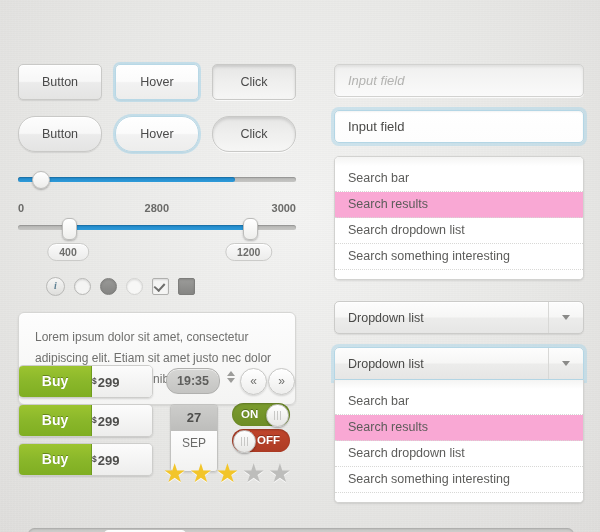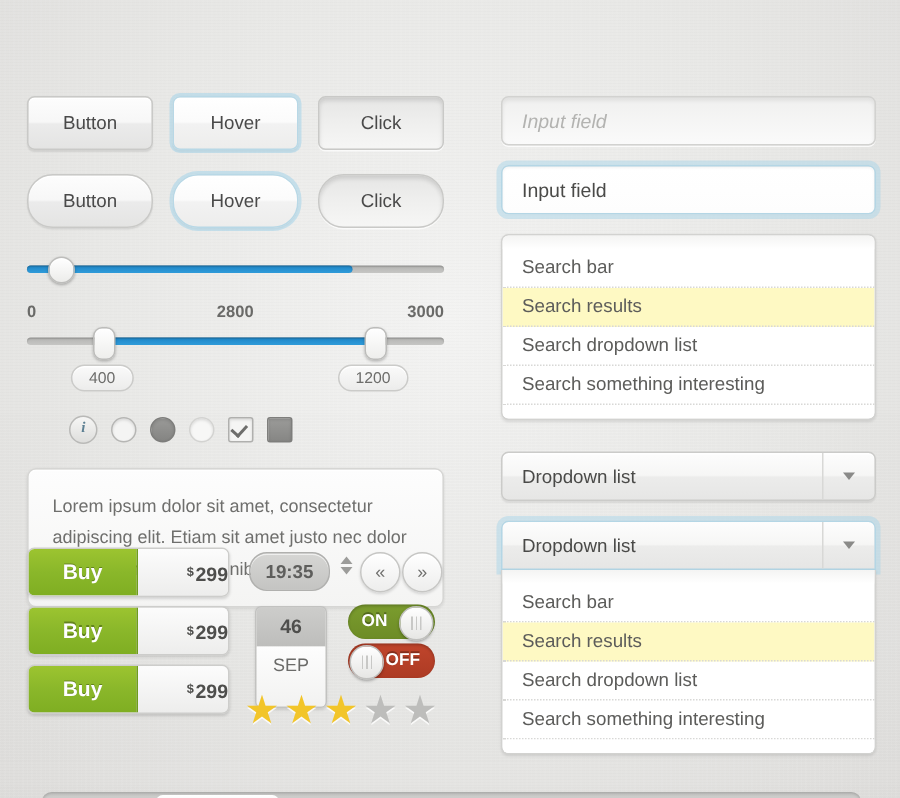--- a/index.html
+++ b/index.html
@@ -60,21 +60,21 @@
     font-weight:bold;color:#6a6a68;margin-top:12px;}
   .range-labels span:nth-child(2){margin-left:18px;}
   .slider-range{position:relative;height:20px;margin-top:4px;}
   .knob-tall{position:absolute;top:0;width:13px;height:20px;border-radius:6px;
     background:linear-gradient(to bottom,#ffffff,#eeeeec);
     border:1px solid #bcbcba;
     box-shadow:0 1px 2px rgba(0,0,0,.25), inset 0 1px 0 #fff;cursor:pointer;}
   .slider-range .track,.slider-range .track-fill{top:7px;}
   .badge-row{position:relative;height:18px;margin-top:5px;}
   .val-badge{position:absolute;transform:translateX(-50%);
-    font-size:10.5px;font-weight:normal;color:#6d6d6b;
+    font-size:10.5px;font-weight:bold;color:#6d6d6b;
     padding:2px 11px;border-radius:9px;
     background:linear-gradient(to bottom,#fafafa,#ececeb);
     border:1px solid #cbcbc9;box-shadow:inset 0 1px 0 #fff;}
 
   
   .ctrl-row{display:flex;align-items:center;gap:9px;margin:16px 0 0 28px;}
   .info{width:17px;height:17px;border-radius:50%;
     background:linear-gradient(to bottom,#f6f6f5,#dededc);
     border:1px solid #b9b9b7;color:#5c7f92;font-size:10px;font-weight:bold;
     font-style:italic;text-align:center;line-height:16px;
@@ -99,21 +99,21 @@
     font-size:12px;line-height:21px;color:#6f6f6d;}
 
   
   .buy-area{position:absolute;left:18px;top:325px;width:135px;}
   .buy{display:flex;height:31px;border-radius:5px;overflow:hidden;margin-bottom:6px;
     border:1px solid #cdcdcb;box-shadow:0 1px 2px rgba(0,0,0,.14);cursor:pointer;}
   .buy .lbl{flex:0 0 72px;text-align:center;line-height:31px;color:#fff;
     font-size:14px;font-weight:bold;text-shadow:0 -1px 0 rgba(0,0,0,.3);
     background:linear-gradient(to bottom,#9cc430 0%,#8ab72a 50%,#7fae22 100%);
     border-right:1px solid #6f9c1d;}
-  .buy .price{flex:1;text-align:right;line-height:31px;color:#4e4e4c;
+  .buy .price{flex:1;text-align:left;line-height:31px;color:#4e4e4c;
     font-size:13px;font-weight:bold;
     background:linear-gradient(to bottom,#fcfcfc,#ededec);}
   .buy .price sup{font-size:8.5px;vertical-align:3px;margin-right:1px;}
 
   
   .time-pill{position:absolute;left:166px;top:328px;width:52px;height:24px;
     border-radius:12px;text-align:center;line-height:24px;
     font-size:12.5px;font-weight:bold;color:#5e5e5c;
     background:linear-gradient(to bottom,#d6d6d4,#c4c4c2);
     border:1px solid #b0b0ae;box-shadow:inset 0 1px 0 rgba(255,255,255,.6);}
@@ -173,21 +173,21 @@
   .search-ico{position:absolute;right:11px;top:7px;width:11px;height:11px;
     border:1.6px solid #8c8c8a;border-radius:50%;cursor:pointer;}
   .search-ico:after{content:"";position:absolute;right:-4px;bottom:-3px;width:6px;height:1.6px;
     background:#8c8c8a;transform:rotate(45deg);}
 
   .list{border-radius:5px;overflow:hidden;background:#fff;
     border:1px solid #d2d2d0;box-shadow:0 1px 2px rgba(0,0,0,.1);}
   .list .item{height:25px;line-height:25px;padding:0 13px;font-size:12.5px;color:#5c5c5a;
     border-bottom:1px dotted #d8d8d6;cursor:pointer;}
   .list .item:last-child{border-bottom:none;}
-  .list .item.sel{background:#fef9c3;}
+  .list .item.sel{background:#f9a8d4;}
   .spacer-top{height:9px;background:linear-gradient(to bottom,#f4f4f3,#fff);}
   .spacer-bot{height:9px;background:#fff;}
 
   .dd{height:31px;border-radius:5px;margin-bottom:13px;display:flex;align-items:center;
     background:linear-gradient(to bottom,#fdfdfd 0%,#f6f6f5 48%,#ececeb 52%,#e6e6e5 100%);
     border:1px solid #cbcbc9;
     box-shadow:0 1px 1px rgba(0,0,0,.08), inset 0 1px 0 #fff;cursor:pointer;}
   .dd .txt{flex:1;padding-left:13px;font-size:12.5px;color:#4a4a48;}
   .dd .arrow-box{width:34px;height:100%;display:flex;align-items:center;
     justify-content:center;border-left:1px solid #d8d8d6;}
@@ -283,21 +283,21 @@
 
   <div class="time-pill">19:35</div>
   <div class="stepper">
     <div class="up"></div>
     <div class="dn"></div>
   </div>
   <div class="navbtn prev">«</div>
   <div class="navbtn next">»</div>
 
   <div class="datebox">
-    <div class="d">46</div>
+    <div class="d">27</div>
     <div class="m">SEP</div>
   </div>
 
   <div class="toggle on">
     <span>ON</span>
     <div class="knob"></div>
   </div>
   <div class="toggle off">
     <span>OFF</span>
     <div class="knob"></div>

